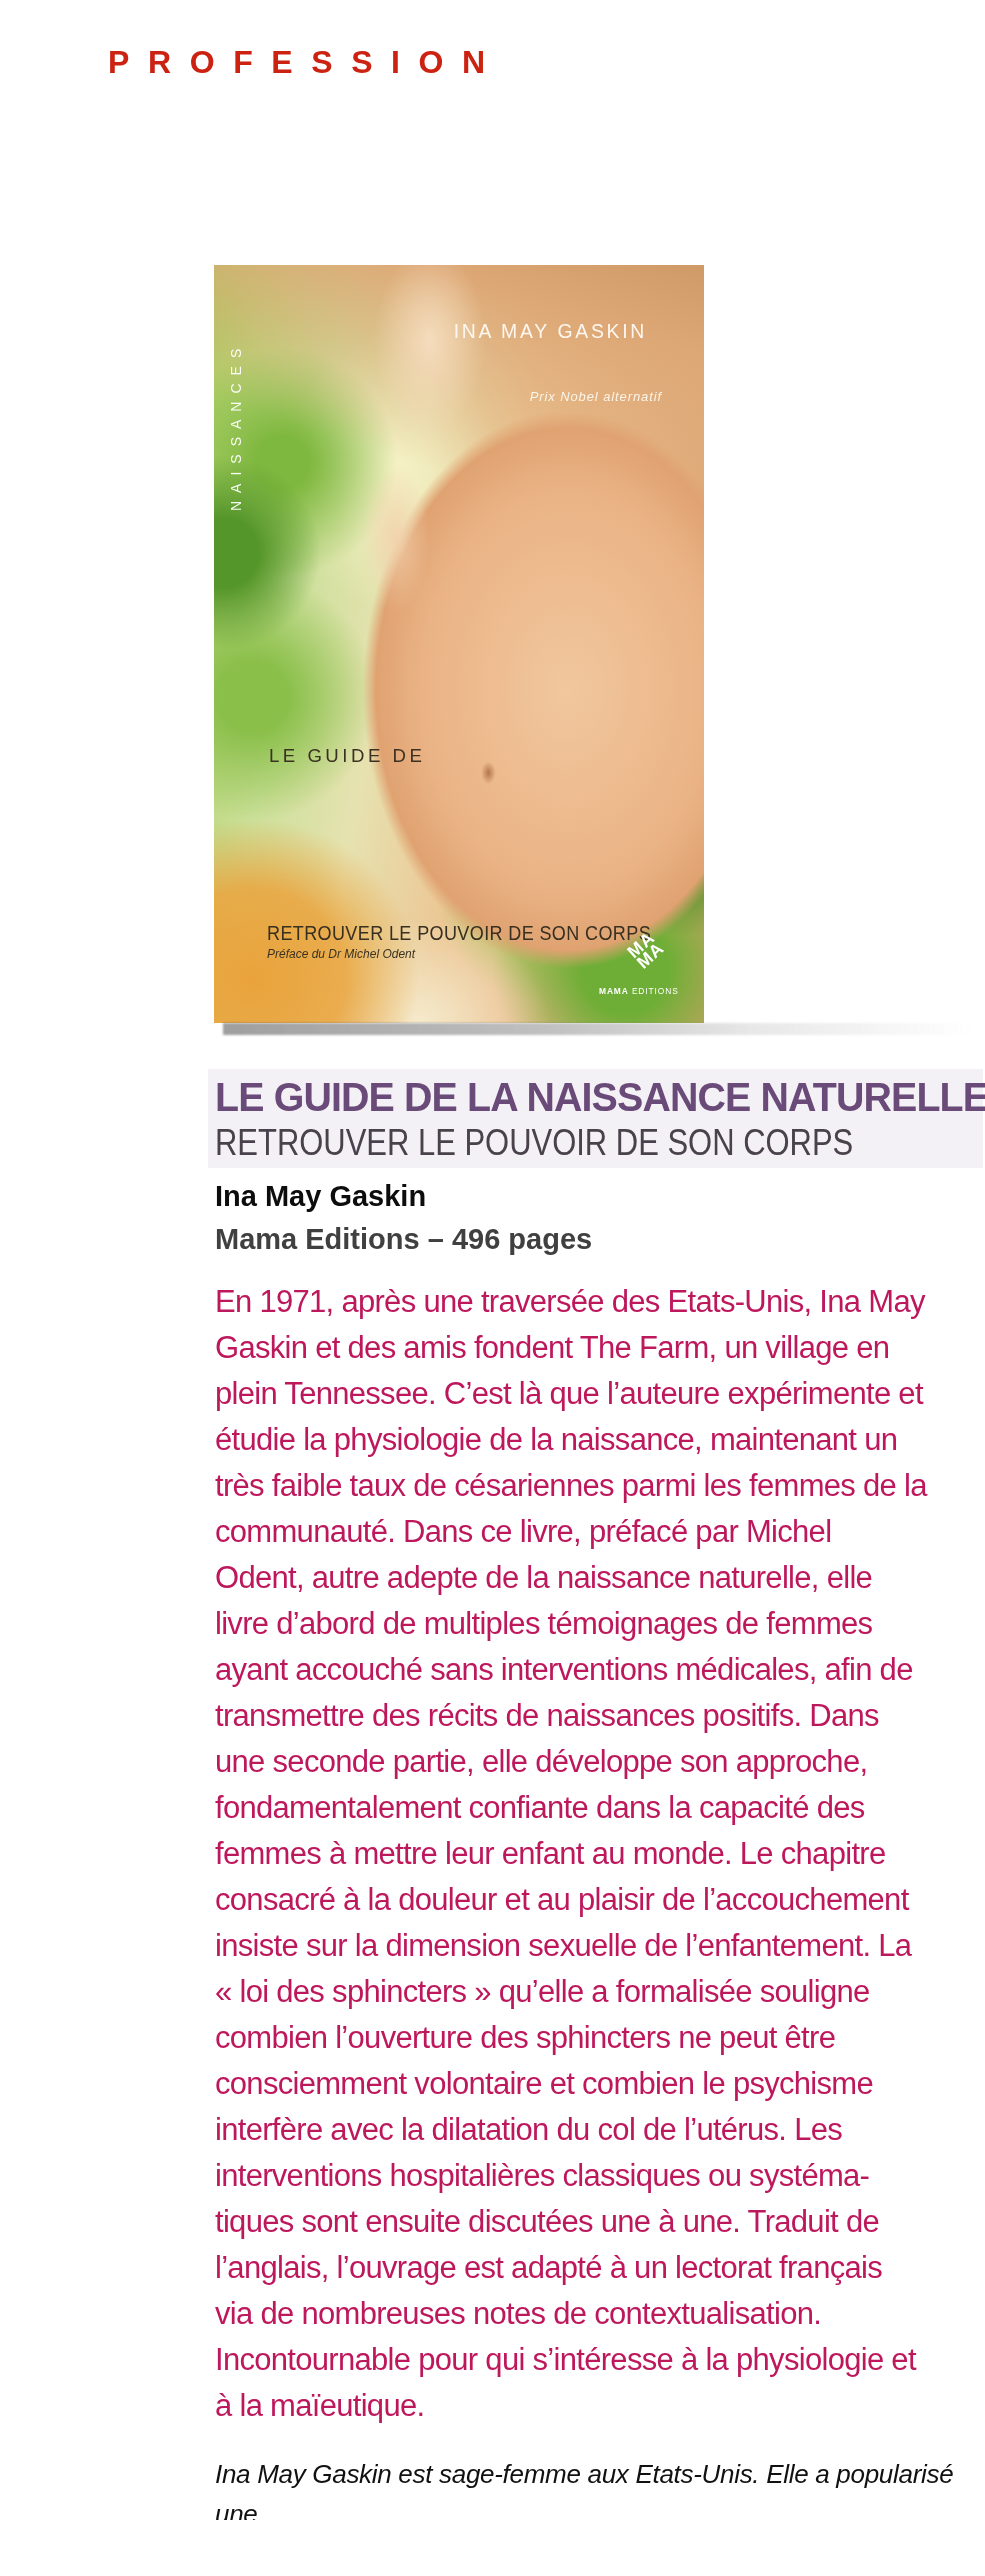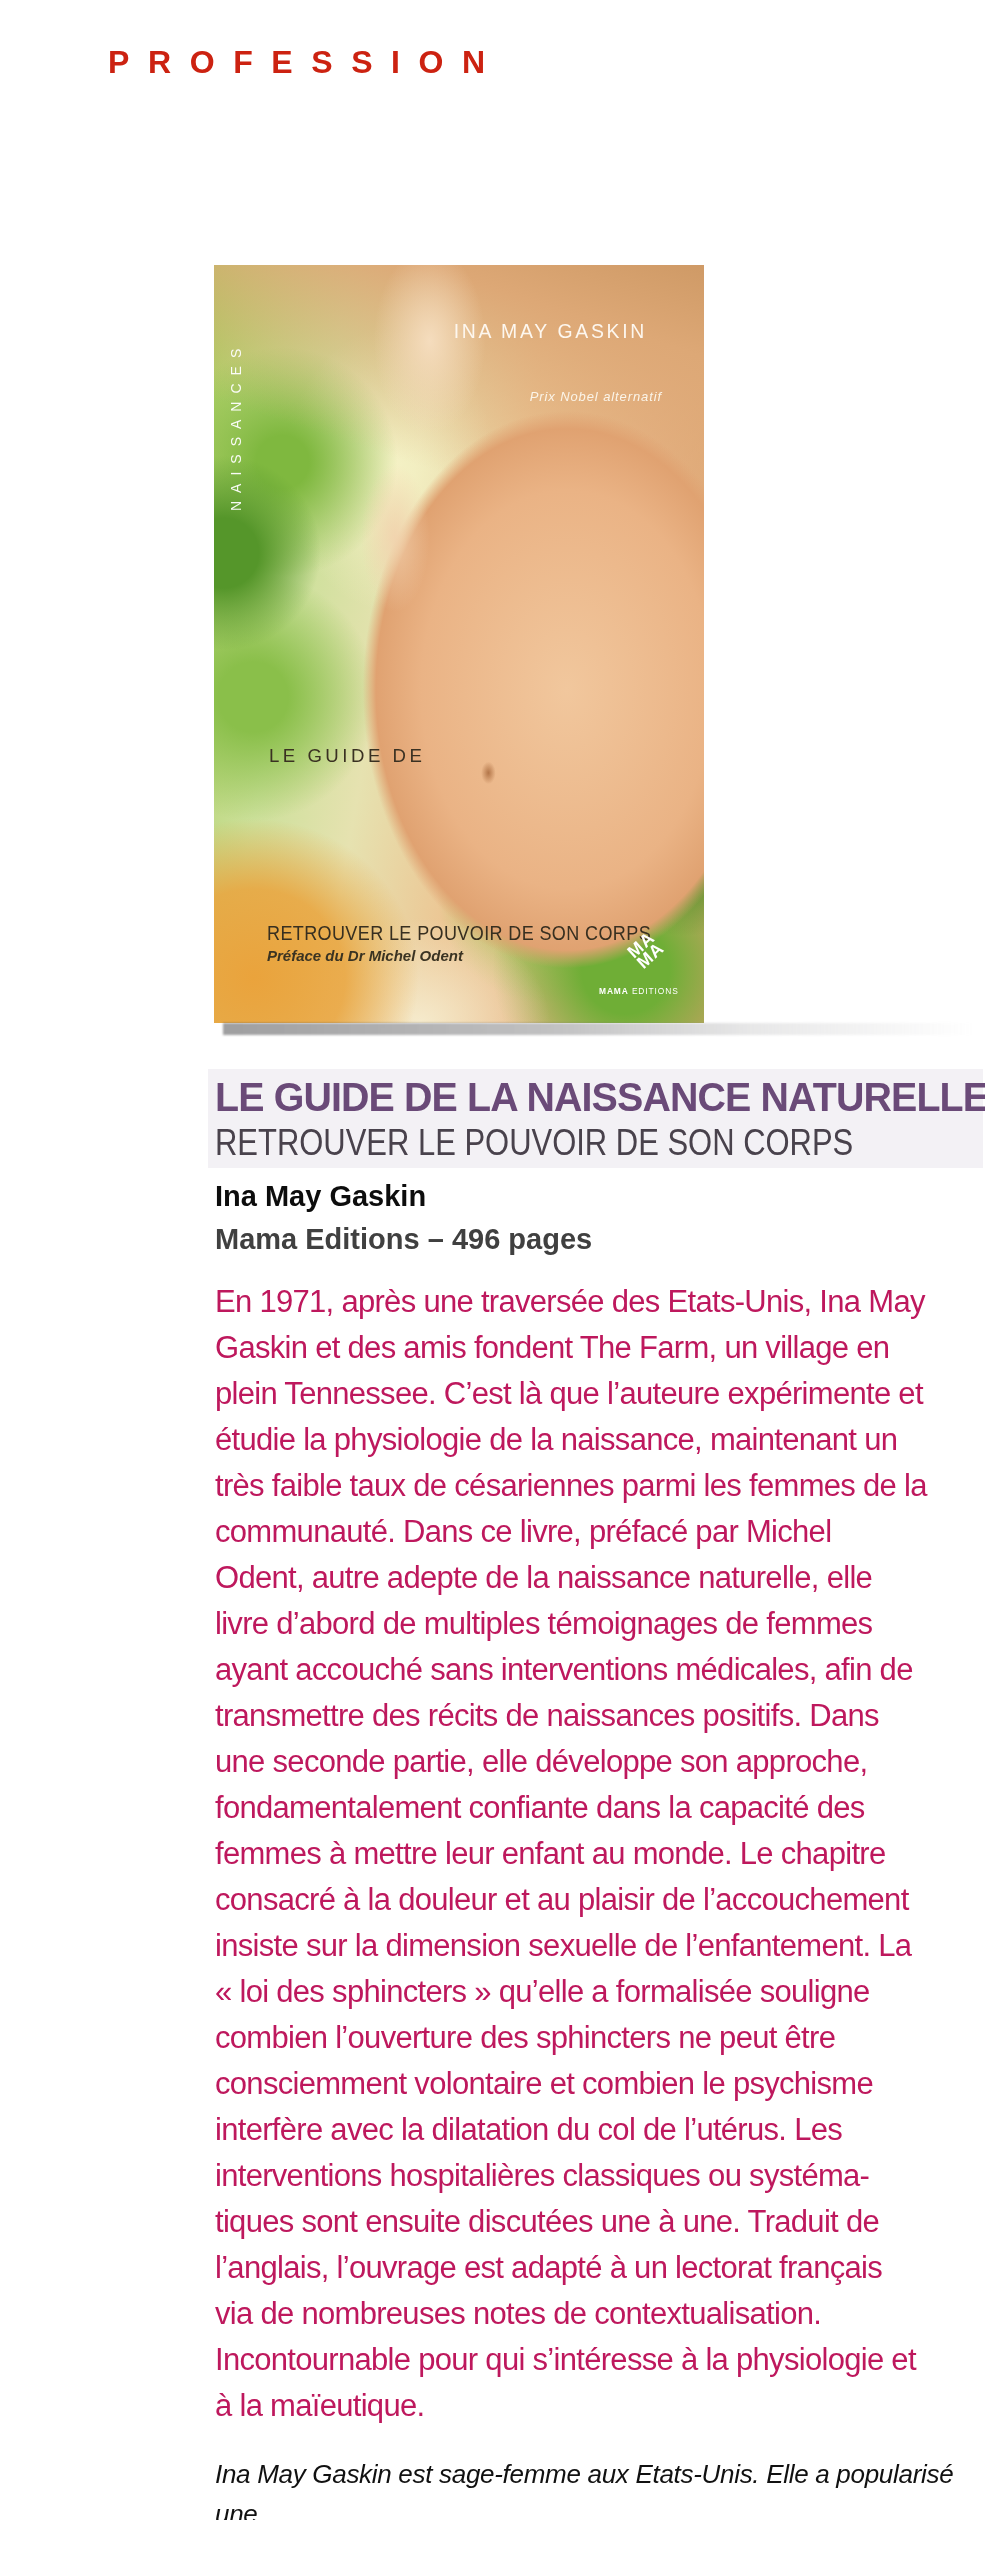--- a/index.html
+++ b/index.html
@@ -40,22 +40,22 @@
   .cover-author{position:absolute;right:57px;top:55px;color:#fdf7ef;font-size:19.4px;
     letter-spacing:2.7px;white-space:nowrap;}
   .cover-award{position:absolute;right:42px;top:80px;color:#fbf4e8;font-size:13px;
     font-style:italic;letter-spacing:0.9px;white-space:nowrap;margin-top:44px;}
   .cover-kicker{position:absolute;left:55px;top:480px;color:#3a3122;font-size:18.6px;
     letter-spacing:3.5px;white-space:nowrap;}
   .cover-title{position:absolute;left:49px;top:504px;color:#ffffff;font-size:55px;
     line-height:50px;letter-spacing:-0.9px;white-space:pre-line;}
   .cover-tagline{position:absolute;left:53px;top:657px;color:#372f20;font-size:19.4px;
     letter-spacing:0.4px;transform:scaleX(0.93);transform-origin:left;white-space:nowrap;}
-  .cover-preface{position:absolute;left:53px;top:682px;color:#3a3322;font-size:15px;
-    font-style:italic;white-space:nowrap;font-weight:bold;}
+  .cover-preface{position:absolute;left:53px;top:682px;color:#3a3322;font-size:12px;
+    font-style:italic;white-space:nowrap;}
   .mama-mono{position:absolute;left:417px;top:671px;color:#ffffff;font-weight:bold;
     font-size:17.7px;line-height:14px;white-space:pre;transform:rotate(-42deg);letter-spacing:0.9px;}
   .mama-caption{position:absolute;left:385px;top:721px;color:#ffffff;font-size:8.4px;
     letter-spacing:0.9px;white-space:nowrap;}
   .mama-caption b{font-weight:bold;}
 
   
   .heading-band{position:absolute;left:208px;top:1069px;width:775px;height:99px;
     background:#f3f1f5;}
   .rev-heading{position:absolute;left:215px;top:1074px;color:#6a4a78;font-size:41px;

